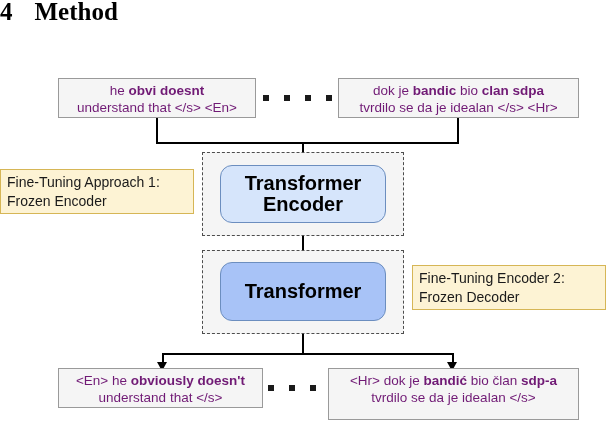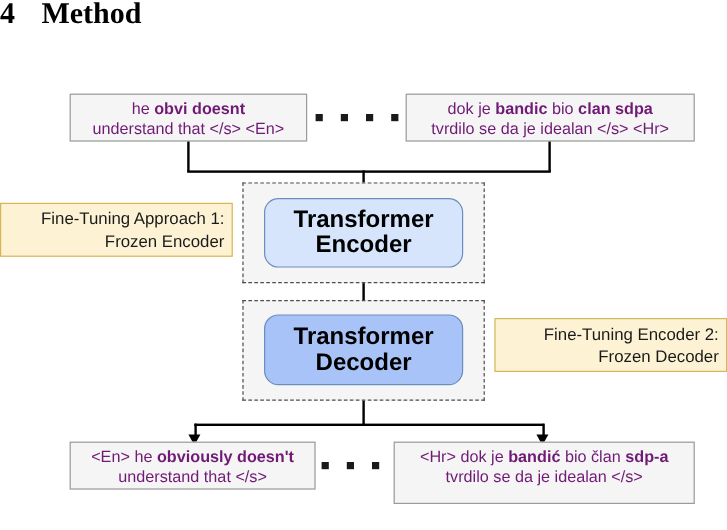--- a/index.html
+++ b/index.html
@@ -99,21 +99,21 @@
   }
 
   
   .annotation {
     position: absolute;
     box-sizing: border-box;
     background: #fdf3d4;
     border: 1px solid #d6b656;
     font-size: 14px;
     line-height: 19px;
-    text-align: right;
+    text-align: left;
     padding: 3px 6px;
     white-space: nowrap;
     color: #1a1a1a;
   }
   #annotation-encoder { left: 0px;   top: 169px; width: 194px; height: 45px; }
   #annotation-decoder { left: 412px; top: 265px; width: 194px; height: 45px; }
 
   
   .conn { position: absolute; background: #000000; }
   .vline { width: 1.5px; }
@@ -186,21 +186,20 @@
   <span>Fine-Tuning Approach 1:</span><br>
   <span>Frozen Encoder</span>
 </div>
 
 <div class="conn vline" id="line-enc-dec"></div>
 <div class="arrowhead" id="arrow-enc-dec"></div>
 
 <div class="module-frame" id="decoder-frame"></div>
 <div class="module-block" id="decoder-block">
   <span>Transformer</span>
-  <span>Decoder</span>
 </div>
 
 <div class="annotation" id="annotation-decoder">
   <span>Fine-Tuning Encoder 2:</span><br>
   <span>Frozen Decoder</span>
 </div>
 
 <div class="conn vline" id="line-out-drop"></div>
 <div class="conn hline" id="line-out-bar"></div>
 <div class="conn vline" id="line-out-left"></div>

